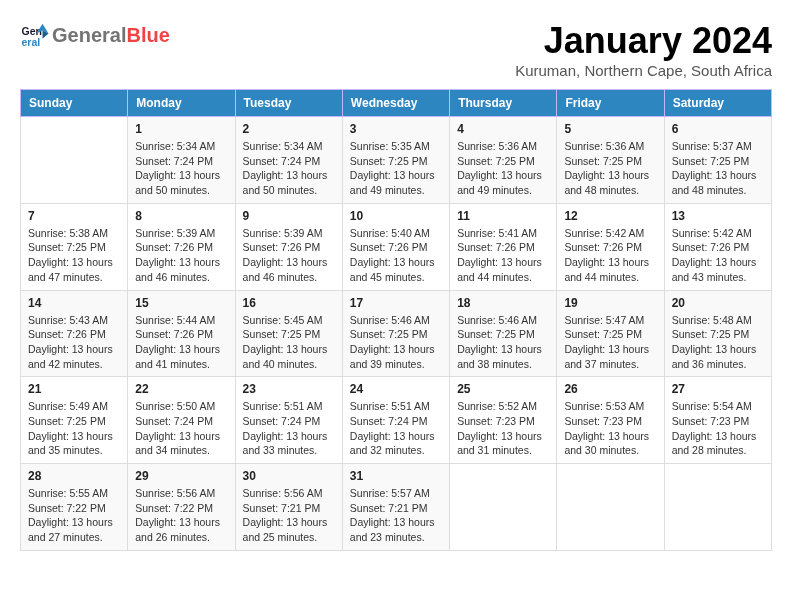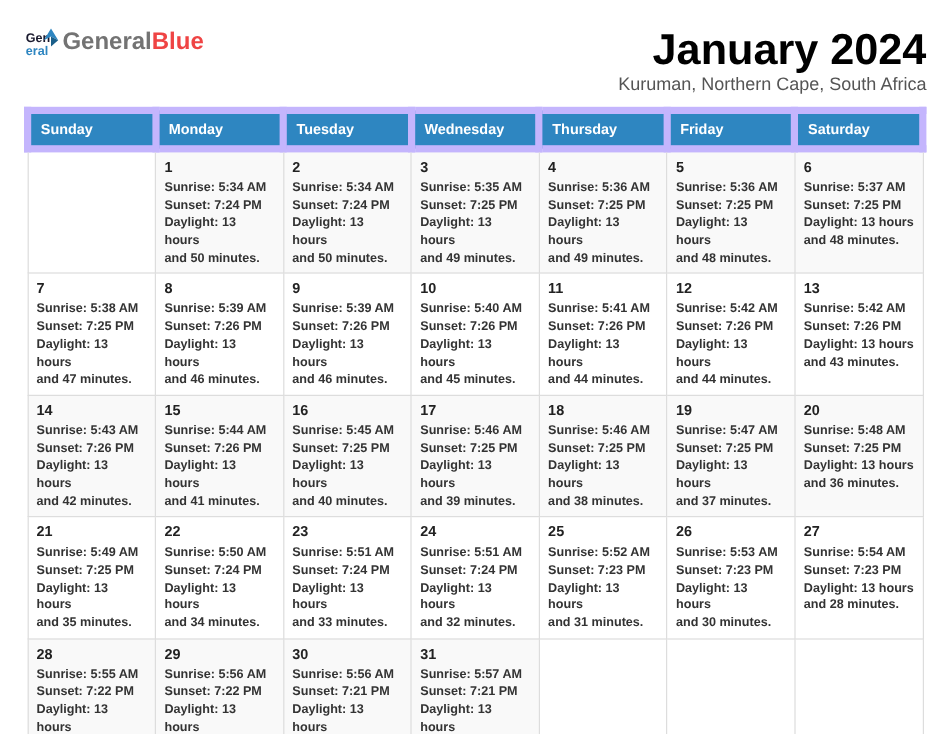--- a/index.html
+++ b/index.html
@@ -43,21 +43,21 @@
       border-collapse: collapse;
       font-size: 11px;
     }
     thead tr th {
       background-color: #2E86C1;
       color: #fff;
       text-align: left;
       padding: 6px 8px;
       font-size: 12px;
       font-weight: bold;
-      border: 6px solid #c4b5fd;
+      border: 1px solid #c4b5fd;
     }
     tbody tr td {
       border: 1px solid #ddd;
       vertical-align: top;
       padding: 5px 7px;
       height: 80px;
       background: #fff;
     }
     tbody tr:nth-child(odd) td {
       background: #f9f9f9;
@@ -66,21 +66,20 @@
       font-weight: bold;
       font-size: 12px;
       color: #222;
       display: block;
       margin-bottom: 3px;
     }
     .day-info {
       font-size: 10.5px;
       color: #333;
       line-height: 1.4;
-      font-weight: bold;
     }
     .empty-cell {
       background: #fff !important;
     }
   </style>
 </head>
 <body>
 
 <div class="header">
   <div class="logo">

